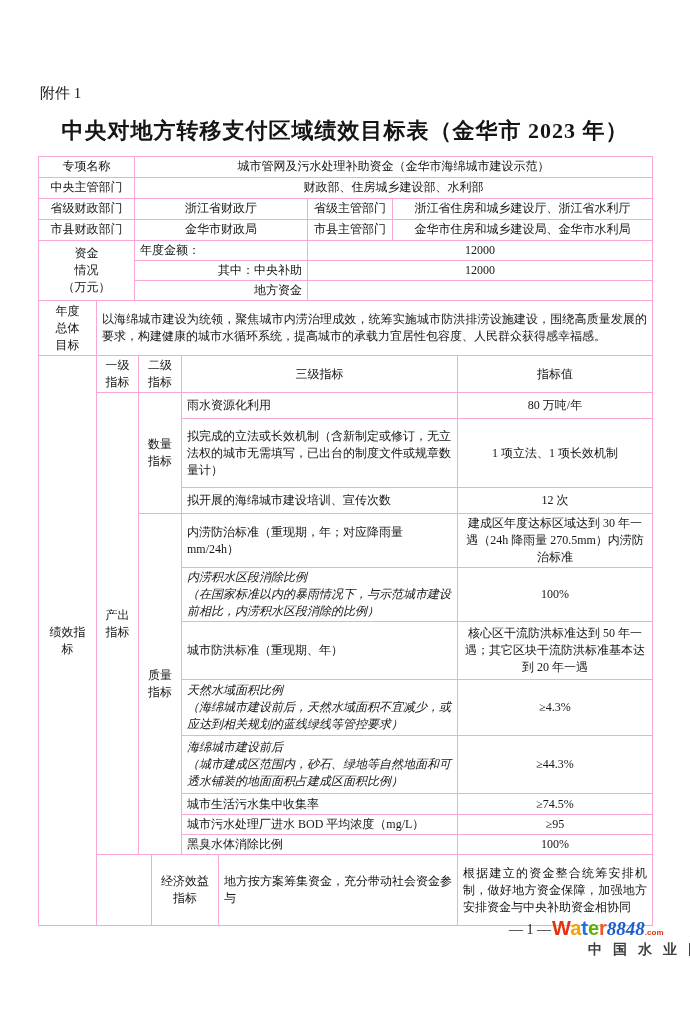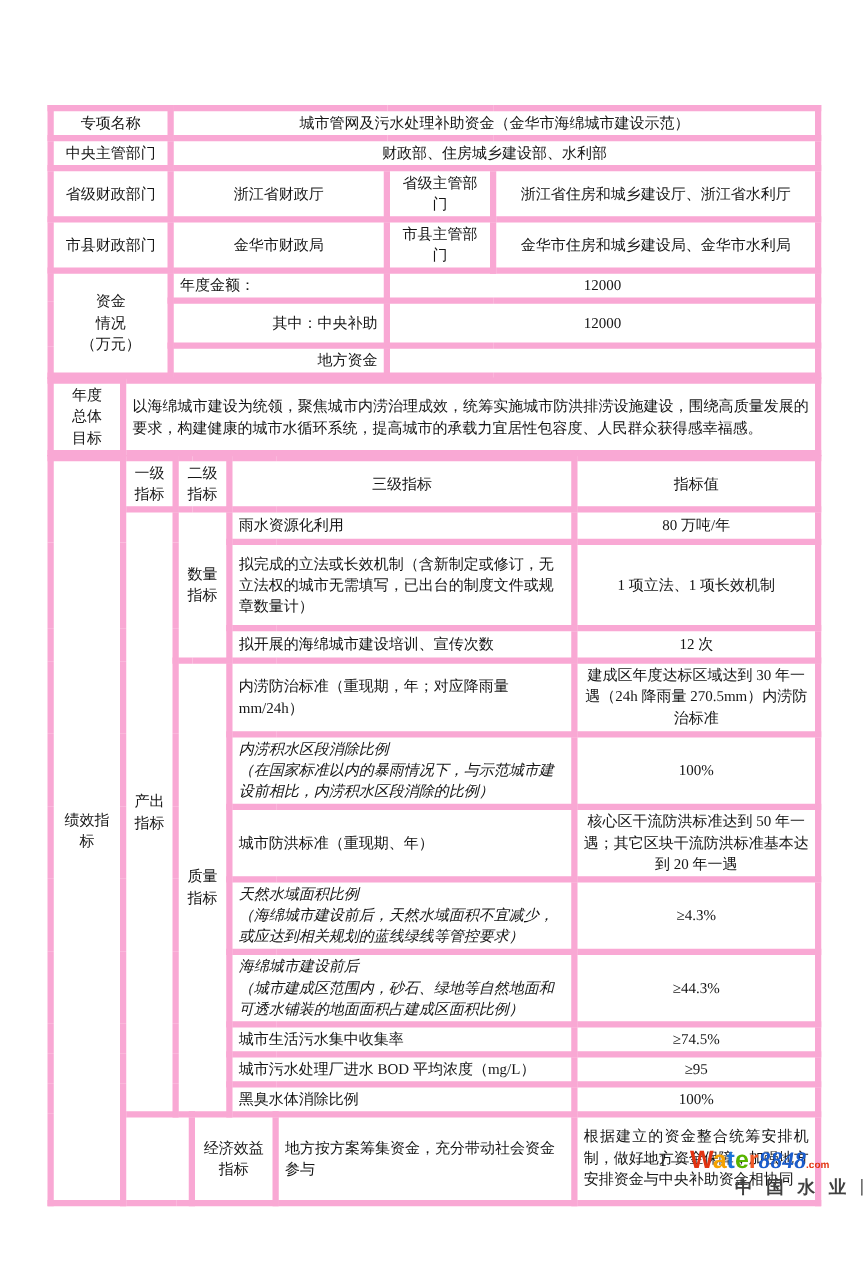--- a/index.html
+++ b/index.html
@@ -13,21 +13,21 @@
   }
   .sheet { padding:84px 38px 0 38px; }
   .attach { font-size:15px; margin:0 0 13px 2px; }
   .title {
     font-size:22px; font-weight:bold; text-align:center;
     margin:0 0 10px 0; letter-spacing:1px; white-space:nowrap;
   }
   table { border-collapse:collapse; width:614px; table-layout:fixed; }
   .t2, .t3 { margin-top:-1px; }
   td {
-    border:5px solid #f9a8d4;
+    border:1px solid #f9a8d4;
     font-size:12px; line-height:1.42;
     padding:1px 5px;
     text-align:center; vertical-align:middle;
     overflow:hidden;
   }
   td.left { text-align:left; }
   td.right { text-align:right; }
   td.justify { text-align:justify; text-justify:inter-character; }
   .pre { white-space:pre-line;font-style:italic; }
   .pagenum {
@@ -43,21 +43,23 @@
   .wm-line2 {
     font-family:"Liberation Sans",sans-serif; font-weight:bold;
     font-size:14px; letter-spacing:11px; white-space:nowrap; margin-top:3px;
   }
 </style>
 </head>
 <body>
 
 <div class="sheet">
 
-
+  <div class="attach">附件 1</div>
+
+  <h1 class="title">中央对地方转移支付区域绩效目标表（金华市 2023 年）</h1>
 
   <table class="t1">
     <colgroup>
         <col style="width:96px">
         <col style="width:173px">
         <col style="width:85px">
         <col style="width:260px">
       </colgroup>
     <tbody>
         <tr style="height:21px">
@@ -82,21 +84,21 @@
     </tr>
     <tr style="height:20px">
       <td rowspan="3">
         <div>资金</div>
         <div>情况</div>
         <div>（万元）</div>
       </td>
       <td class="left">年度金额：</td>
       <td colspan="2">12000</td>
     </tr>
-    <tr style="height:36px">
+    <tr style="height:20px">
       <td class="right">其中：中央补助</td>
       <td colspan="2">12000</td>
     </tr>
     <tr style="height:20px">
       <td class="right">地方资金</td>
       <td colspan="2"></td>
     </tr>
   </tbody>
     </table>
 

